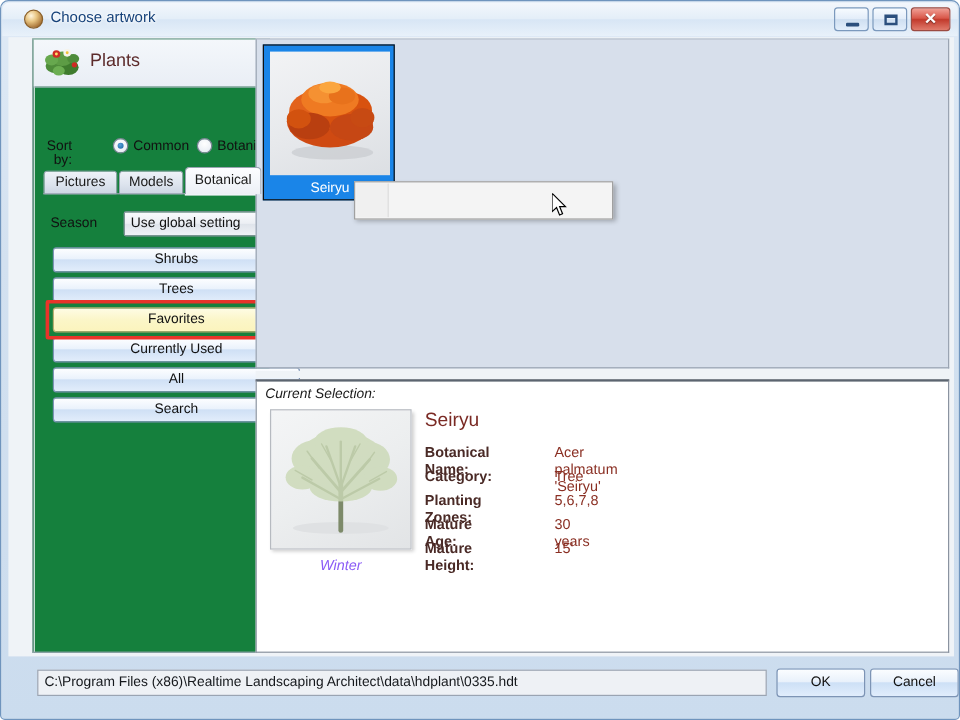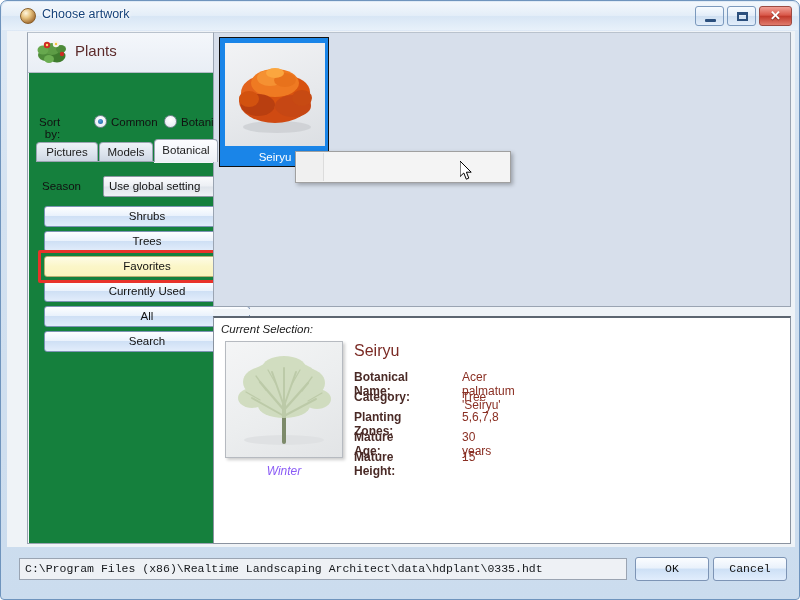--- a/index.html
+++ b/index.html
@@ -269,21 +269,21 @@
   .sel-key { position: absolute; left: 0; top: 0; color: #4a2a26; font-weight: bold; }
   .sel-val { position: absolute; left: 108px; top: 0; color: #8a2f23; }
   #sel-row-0 { top: 52px; }
   #sel-row-1 { top: 72px; }
   #sel-row-2 { top: 92px; }
   #sel-row-3 { top: 112px; }
   #sel-row-4 { top: 132px; }
 
   
   #bottombar {
-    position: absolute; left: 4px; top: 548px; width: 684px; height: 52px; font-family: Liberation Mono, monospace;
+    position: absolute; left: 16px; top: 548px; width: 684px; height: 52px;
   }
   #path-field {
     position: absolute; left: 14px; top: 9px;
     width: 608px; height: 22px;
     box-sizing: border-box;
     background: #eef1f5;
     border: 1px solid #9aa4b2;
     font-size: 11.5px; color: #15181c;
     line-height: 20px;
     padding-left: 5px;

